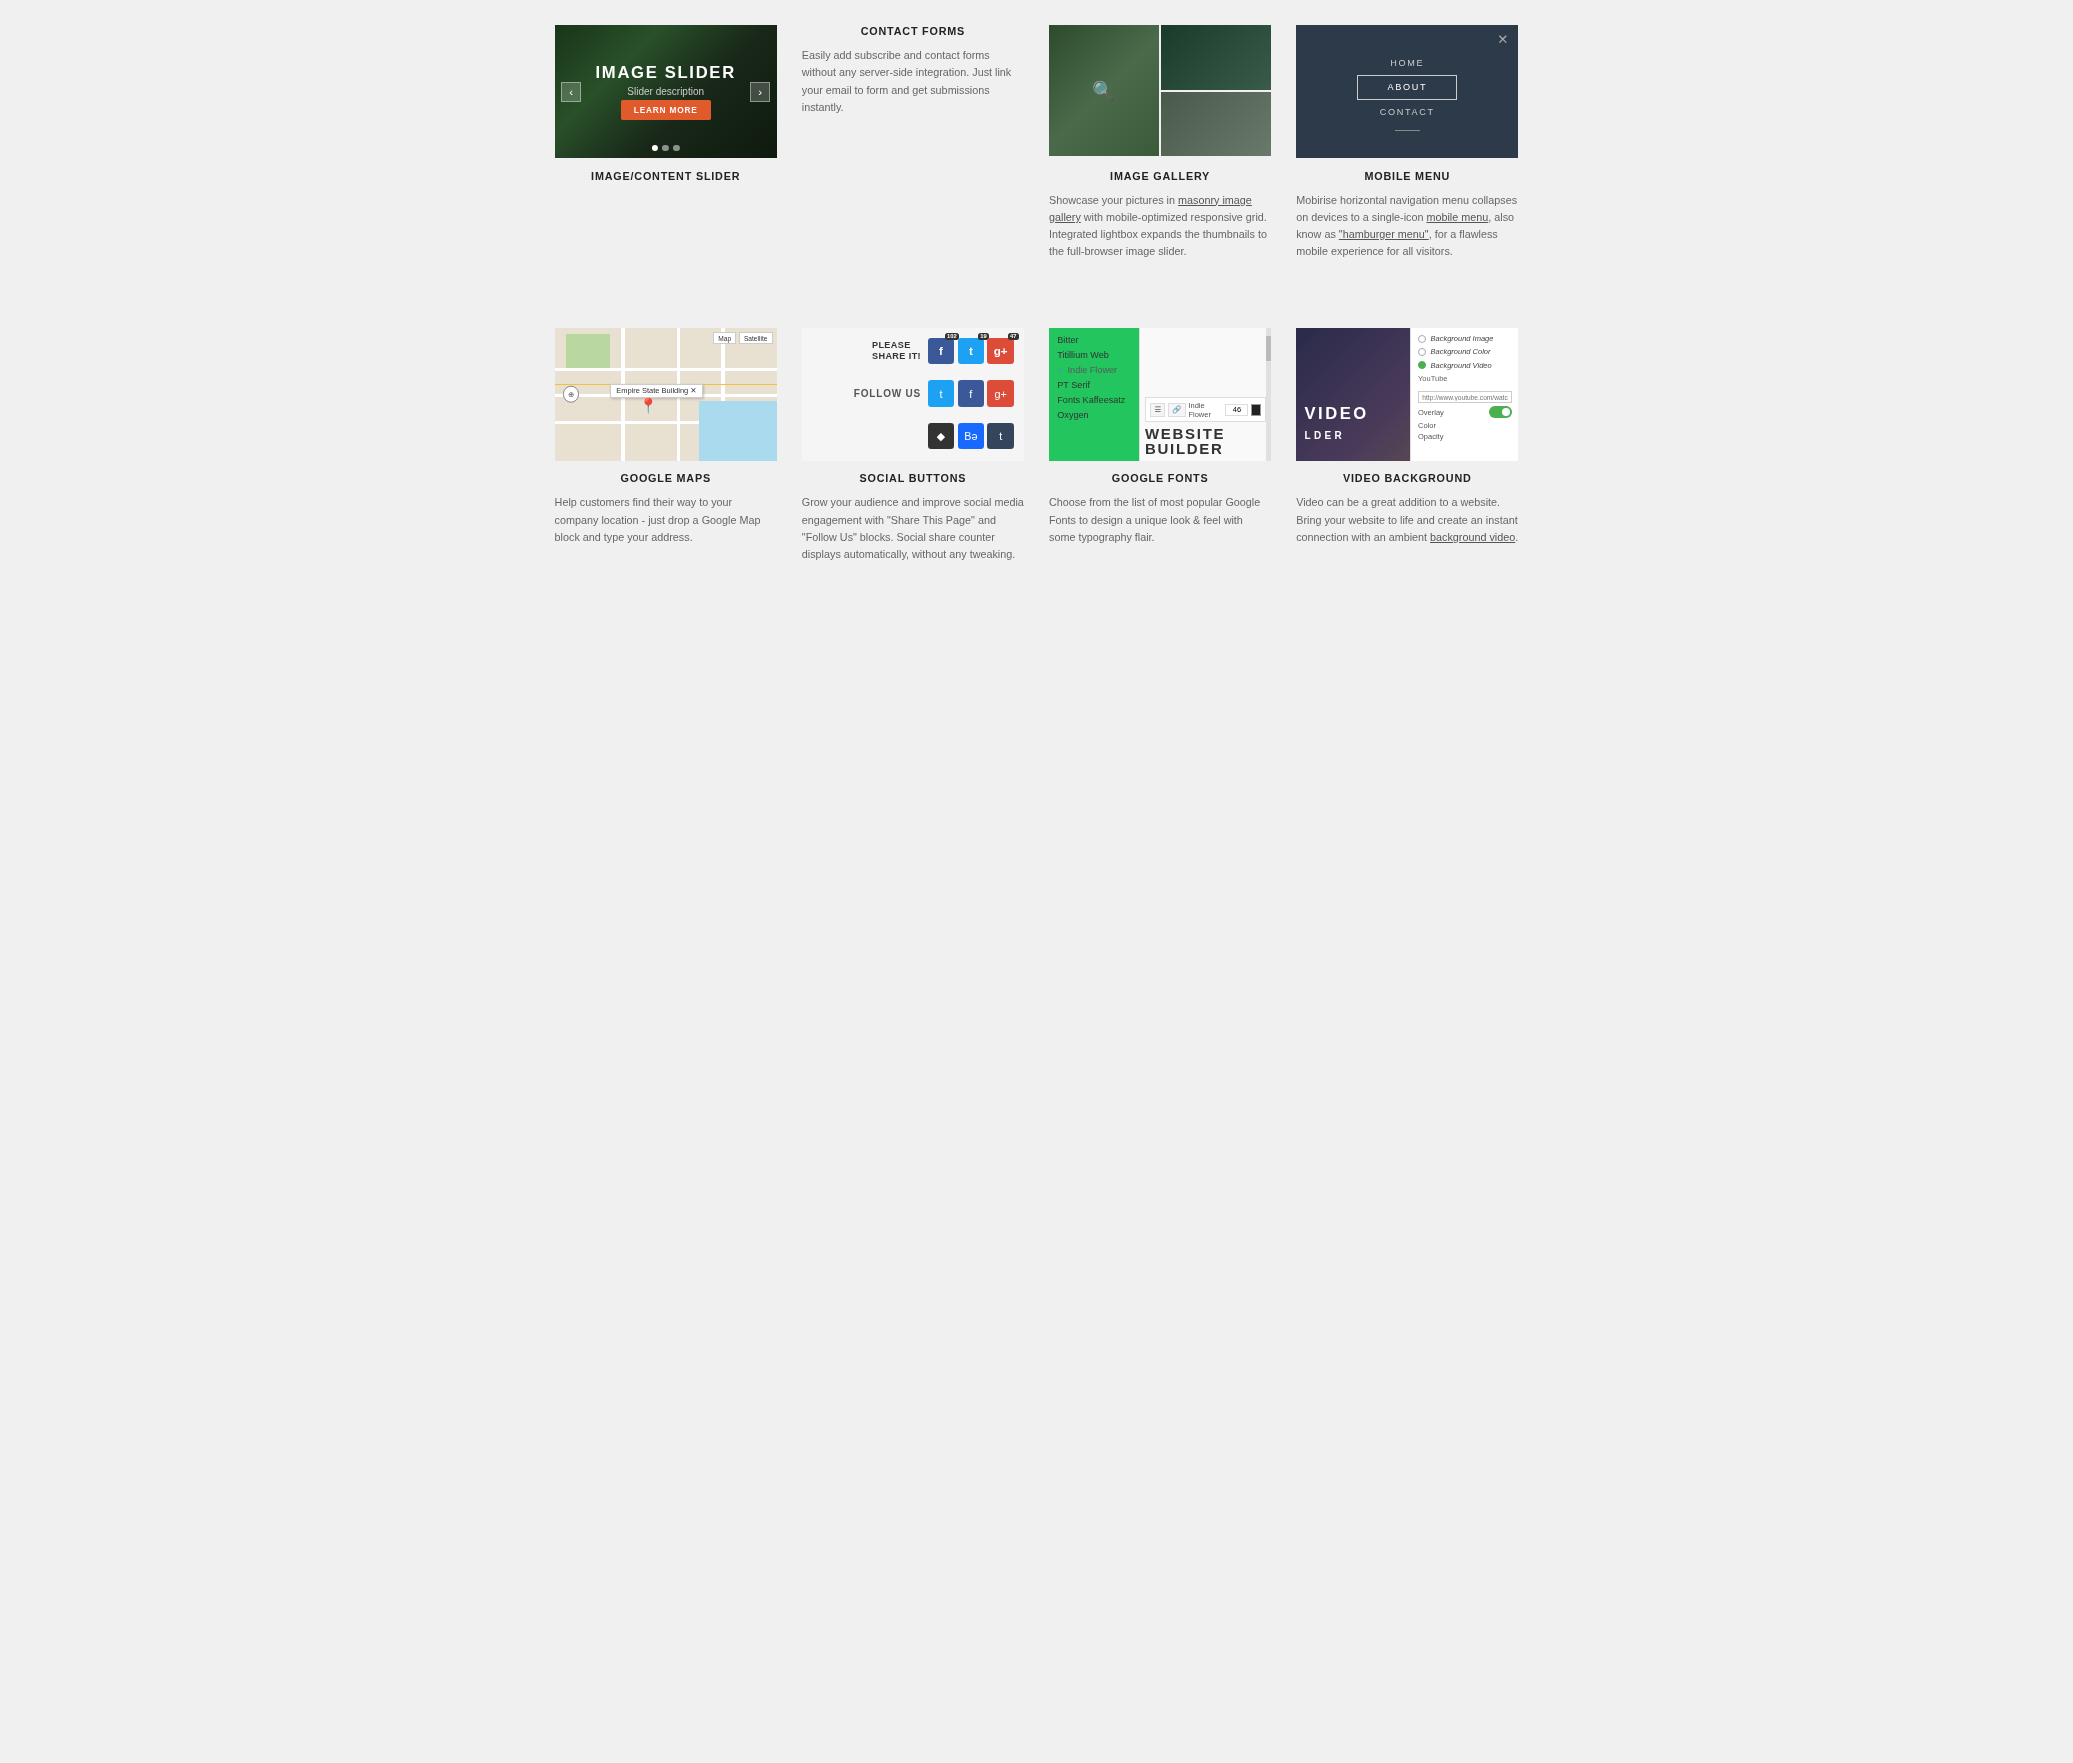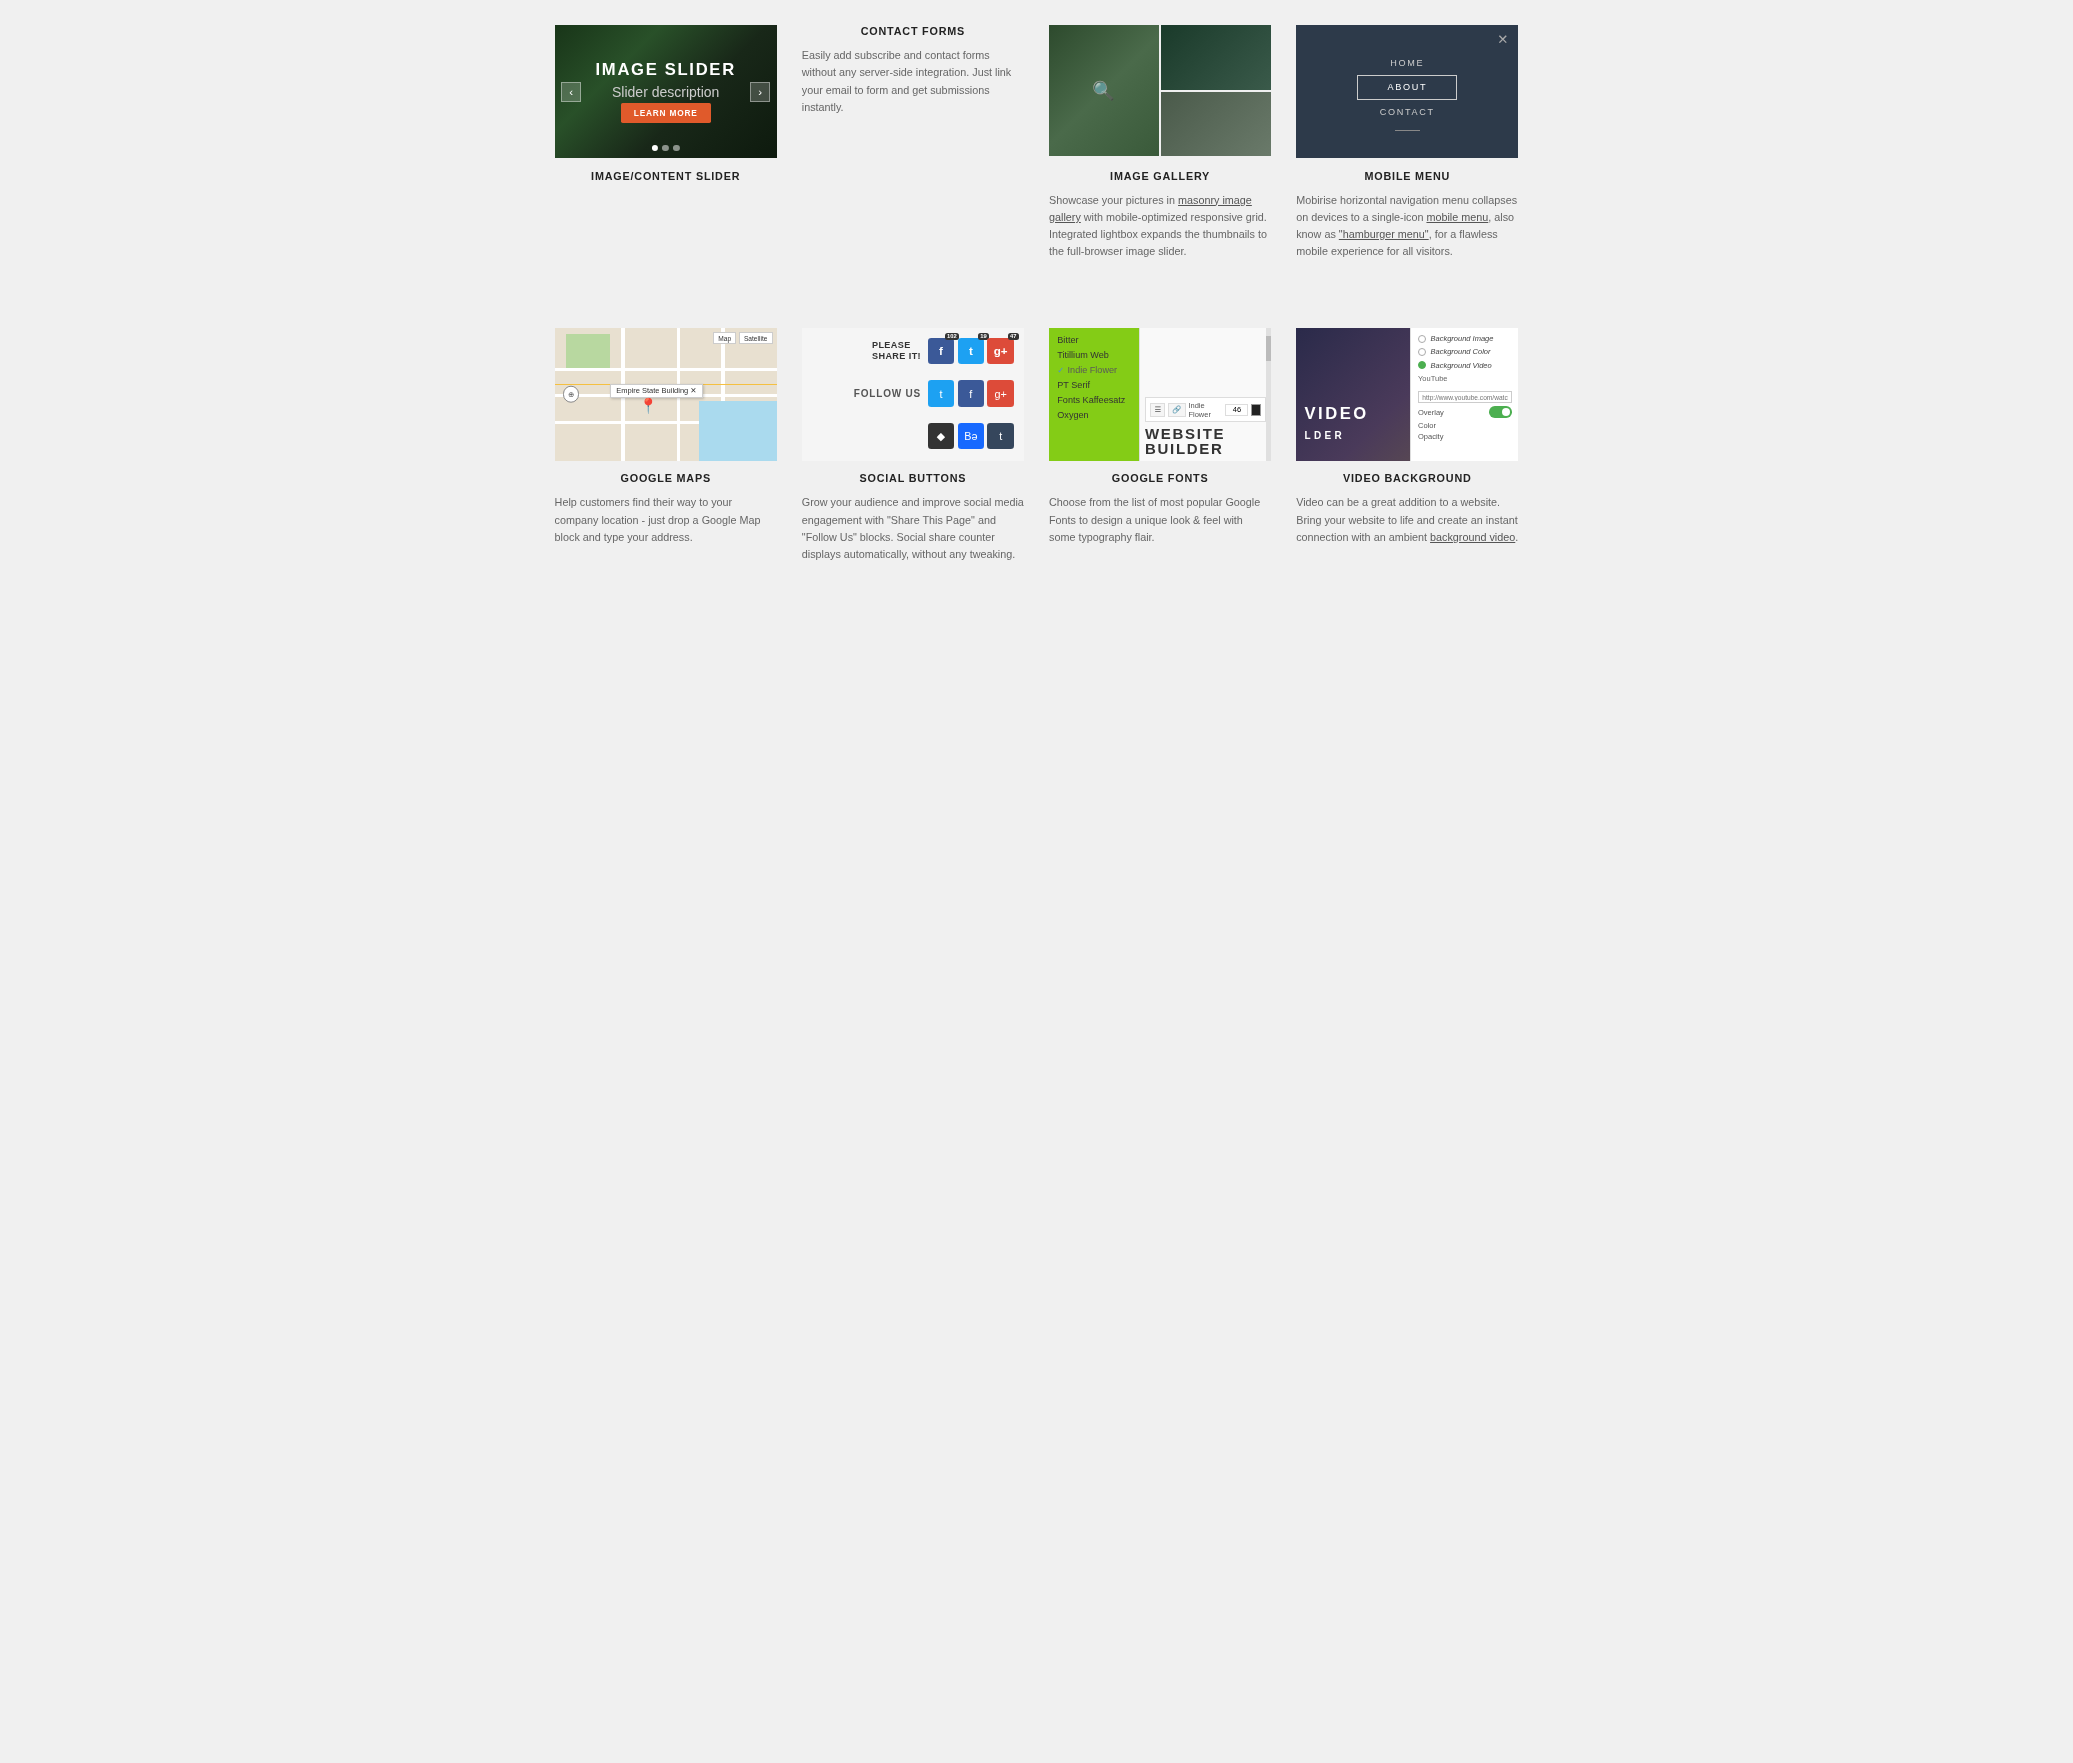--- a/index.html
+++ b/index.html
@@ -74,21 +74,21 @@
     }
     .slider-title {
       font-size: 16.6px;
       font-weight: 900;
       color: #fff;
       letter-spacing: 1.7px;
       text-transform: uppercase;
       margin-bottom: 3.3px;
     }
     .slider-desc {
-      font-size: 14px;
+      font-size: 10px;
       color: #ccc;
       margin-bottom: 3px;
     }
     .slider-btn {
       background: #e05a2b;
       color: #fff;
       border: none;
       padding: 5px 13.3px;
       font-size: 8.3px;
       font-weight: 700;
@@ -417,21 +417,21 @@
       display: flex;
       gap: 3.3px;
     }
     .gh { background: #333; }
     .be { background: #1769ff; }
     .tm { background: #35465c; }
 
     
     .fonts-preview {
       height: 133px;
-      background: #84cc16;
+      background: #22c55e;
       display: flex;
       position: relative;
     }
     .fonts-list {
       width: 55%;
       border-right: 0.8px solid #ddd;
       padding: 5px 0;
       font-size: 9.1px;
     }
     .fonts-item {

